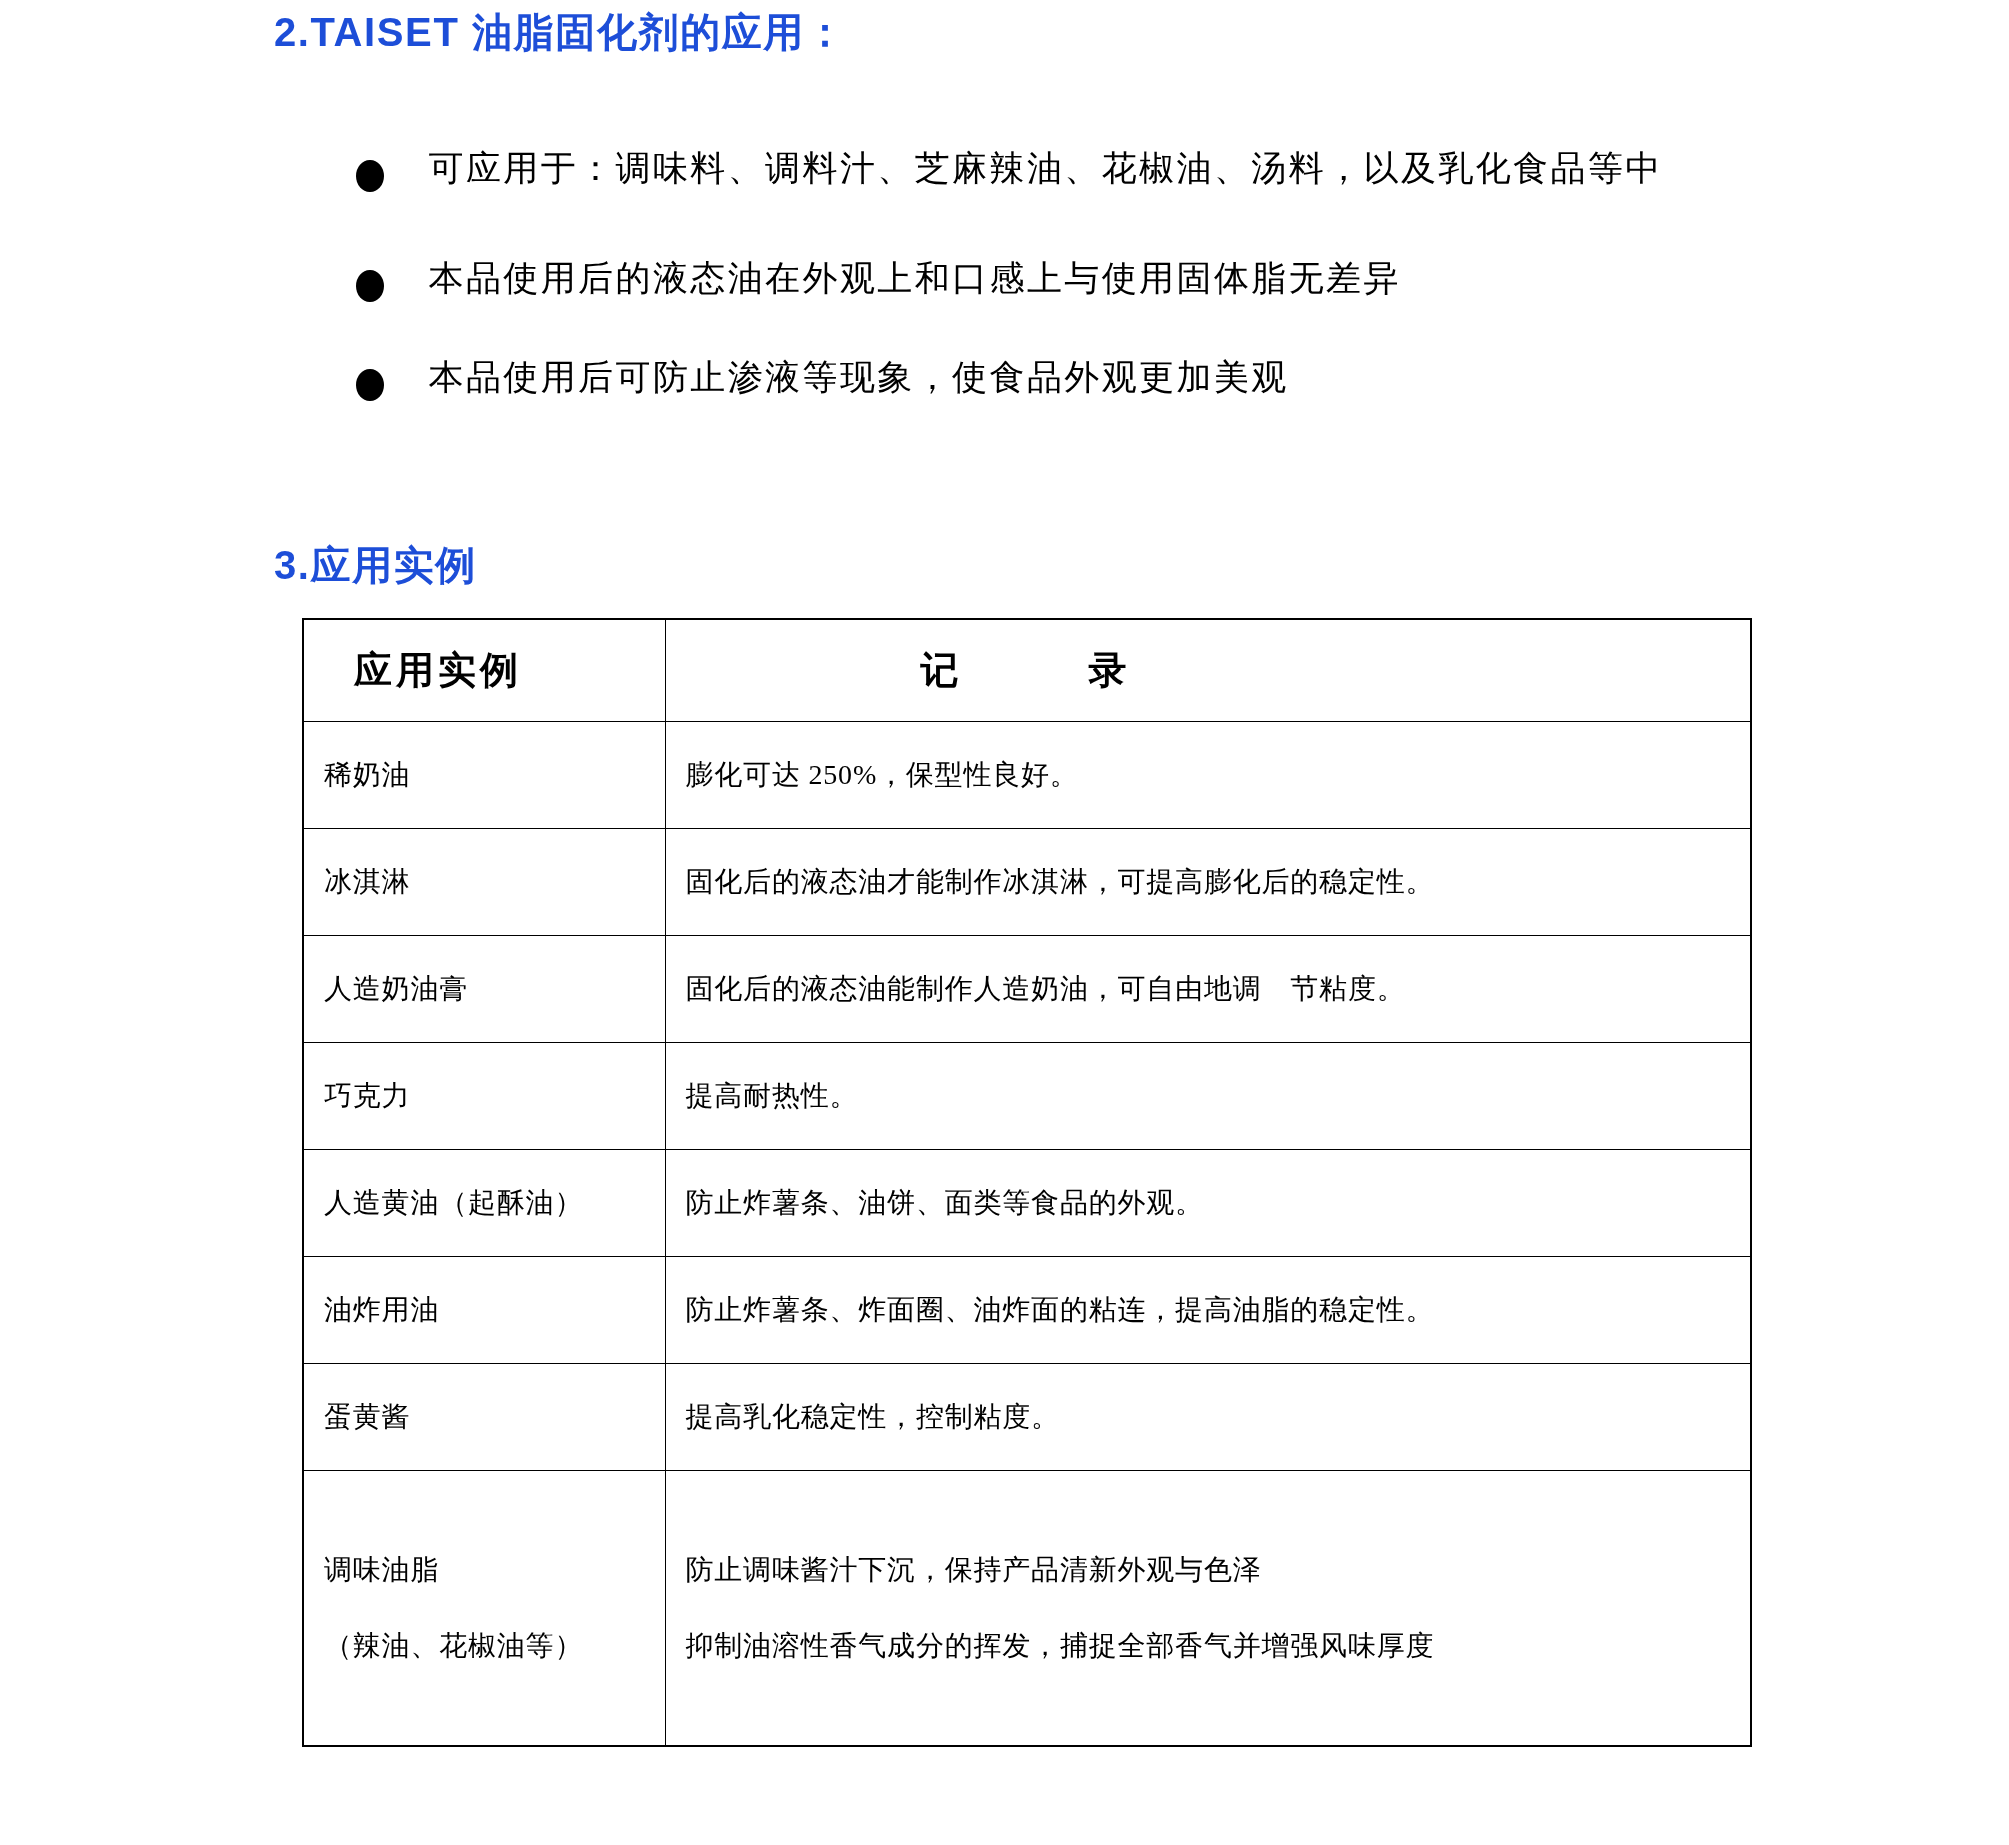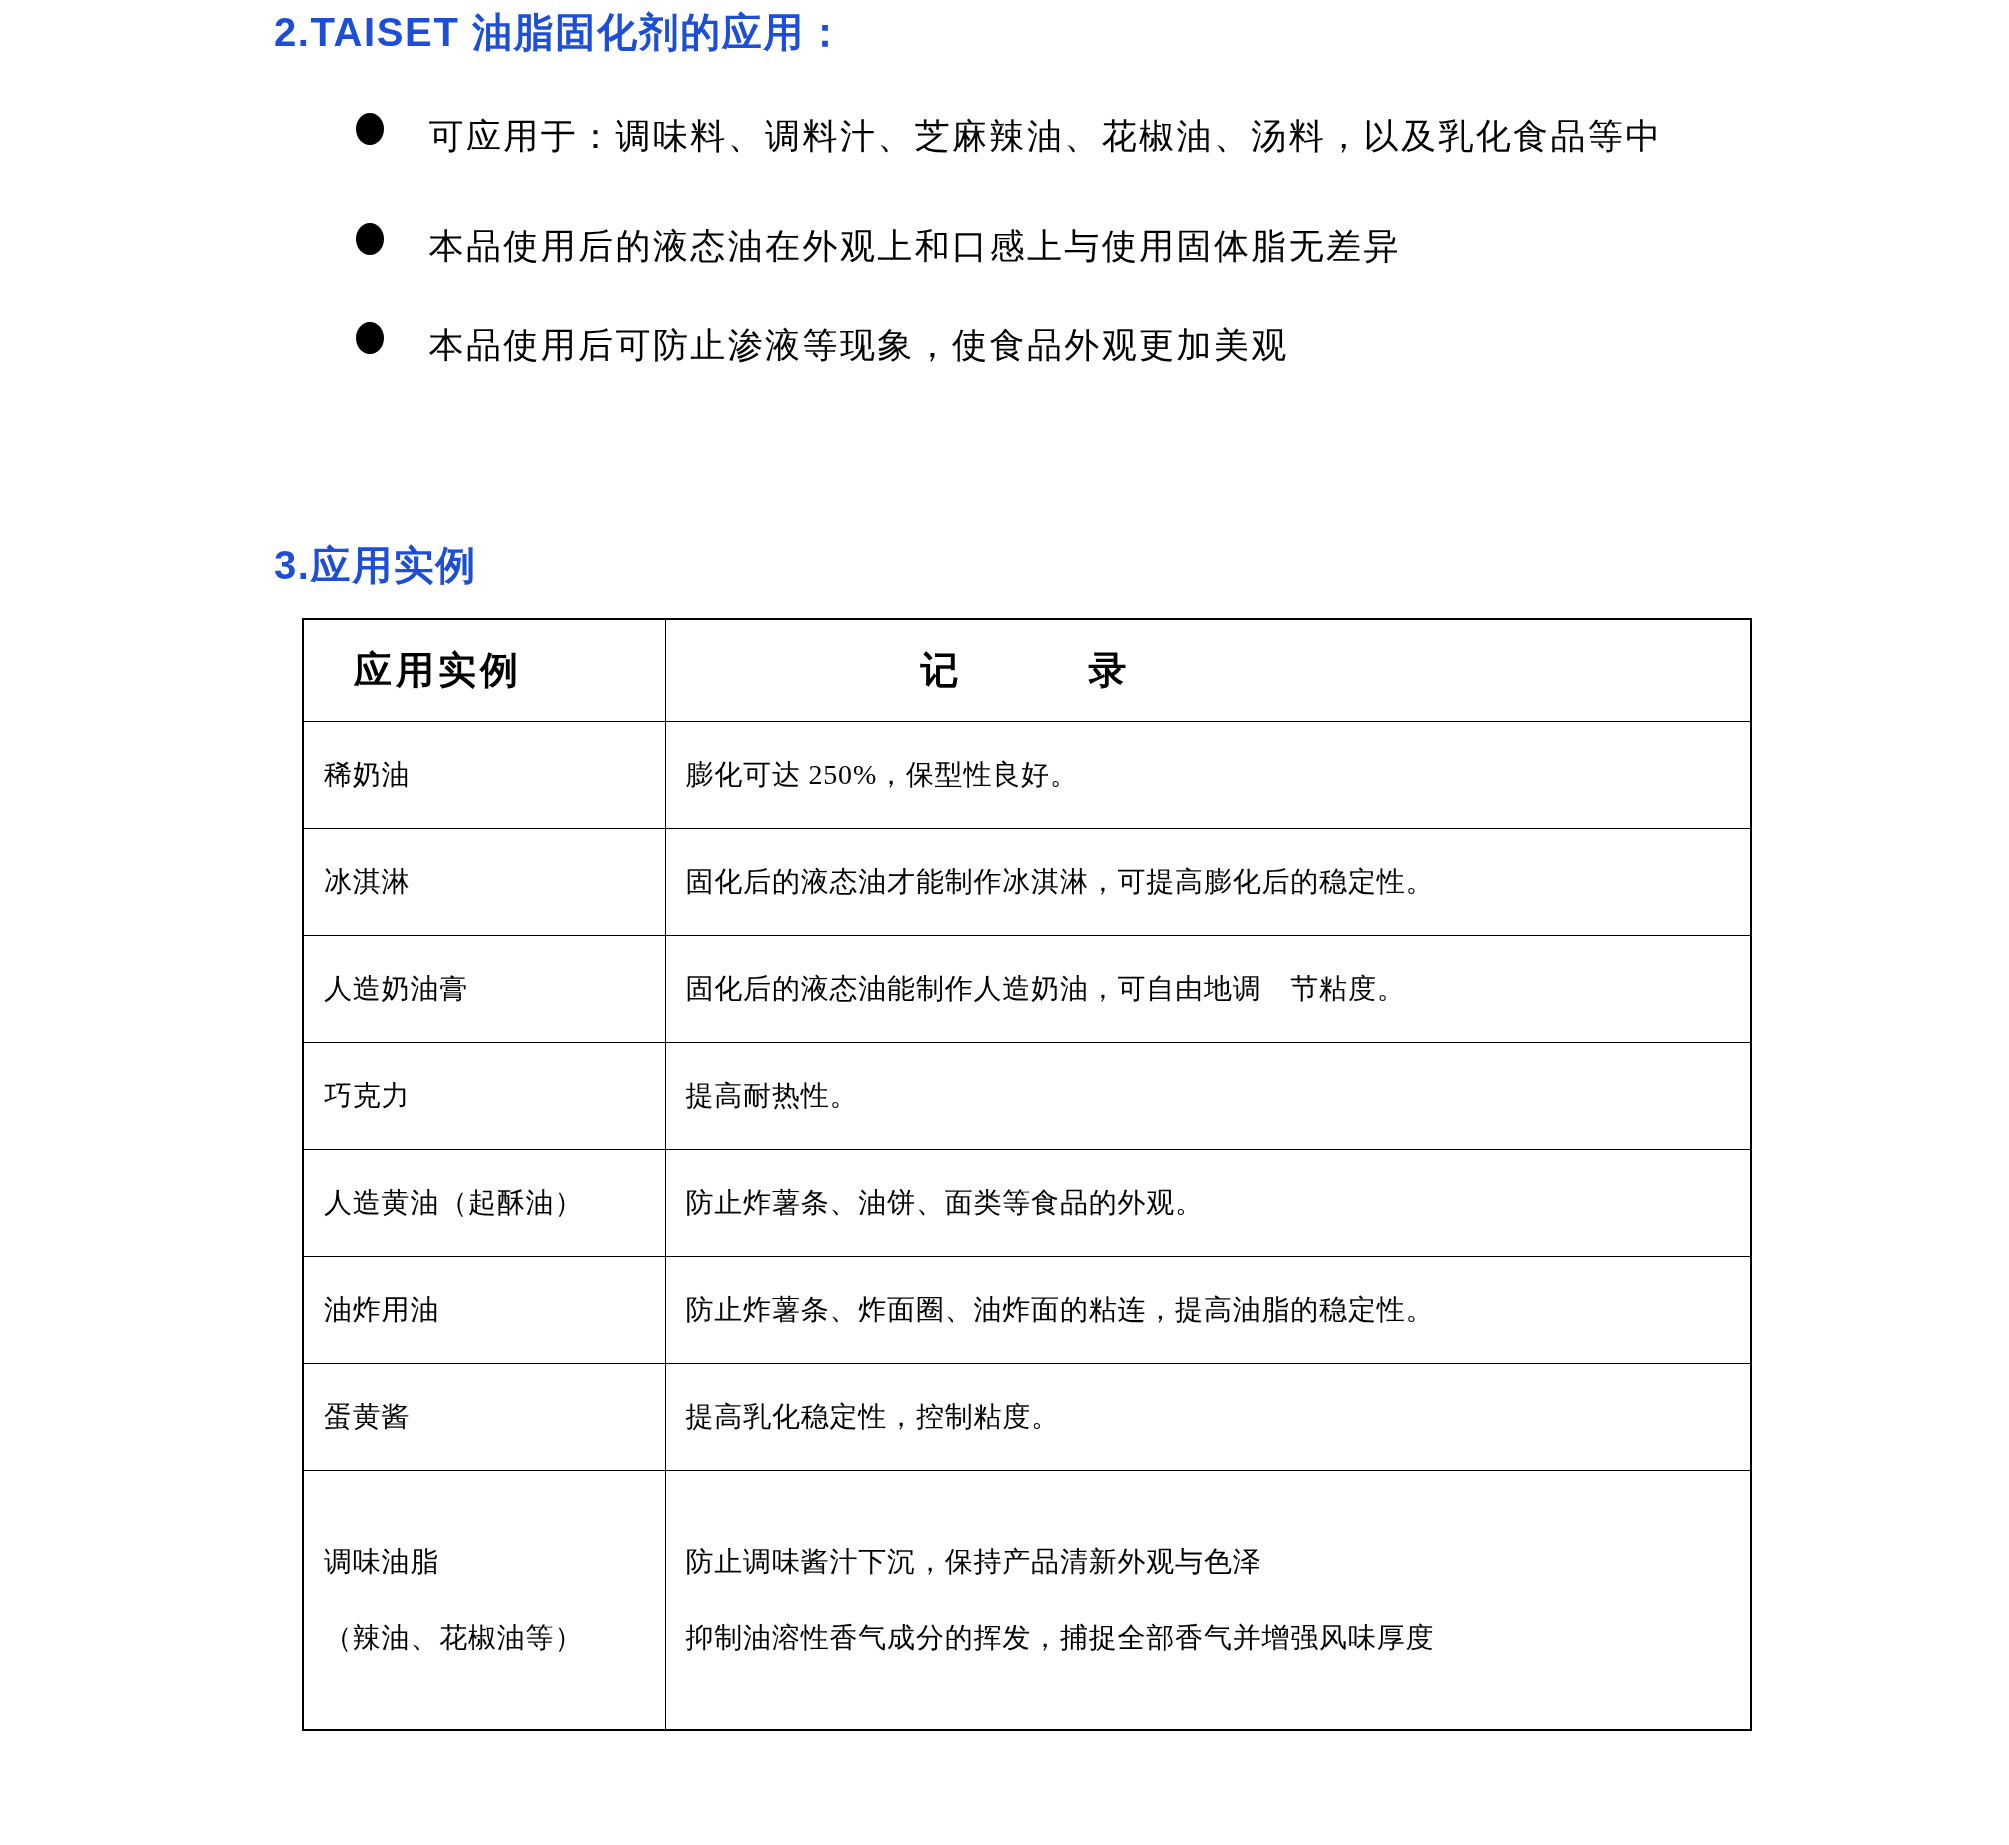--- a/index.html
+++ b/index.html
@@ -24,22 +24,23 @@
     font-family: "Liberation Sans", "DejaVu Sans", sans-serif;
     white-space: pre;
   }
   #heading-section2 { top: 4.9px; }
   #heading-section3 { top: 538px; }
 
   .bullet-item {
     position: absolute;
     left: 356px;
     display: flex;
-    align-items: flex-start;
+    align-items: flex-end;
     white-space: pre;
+    margin-top: 32px;
   }
   #bullet-0 { top: 113px; }
   #bullet-1 { top: 223px; }
   #bullet-2 { top: 322px; }
   .dot {
     width: 27.5px;
     height: 32px;
     border-radius: 50%;
     background: #000;
     margin-right: 45px;
@@ -55,21 +56,21 @@
     left: 302px;
     top: 618px;
     width: 1450px;
     border-collapse: collapse;
     table-layout: fixed;
     border: 2.4px solid #000;
   }
   .app-table col.c1 { width: 362px; }
   .app-table th, .app-table td {
     border: 1.6px solid #000;
-    padding: 8px;
+    padding: 16px;
     vertical-align: middle;
     white-space: pre;
     overflow: hidden;
     margin-top: 28px;
   }
   .app-table th {
     height: 102px;
     text-align: left;
     font-size: 38px;
     font-weight: bold;

